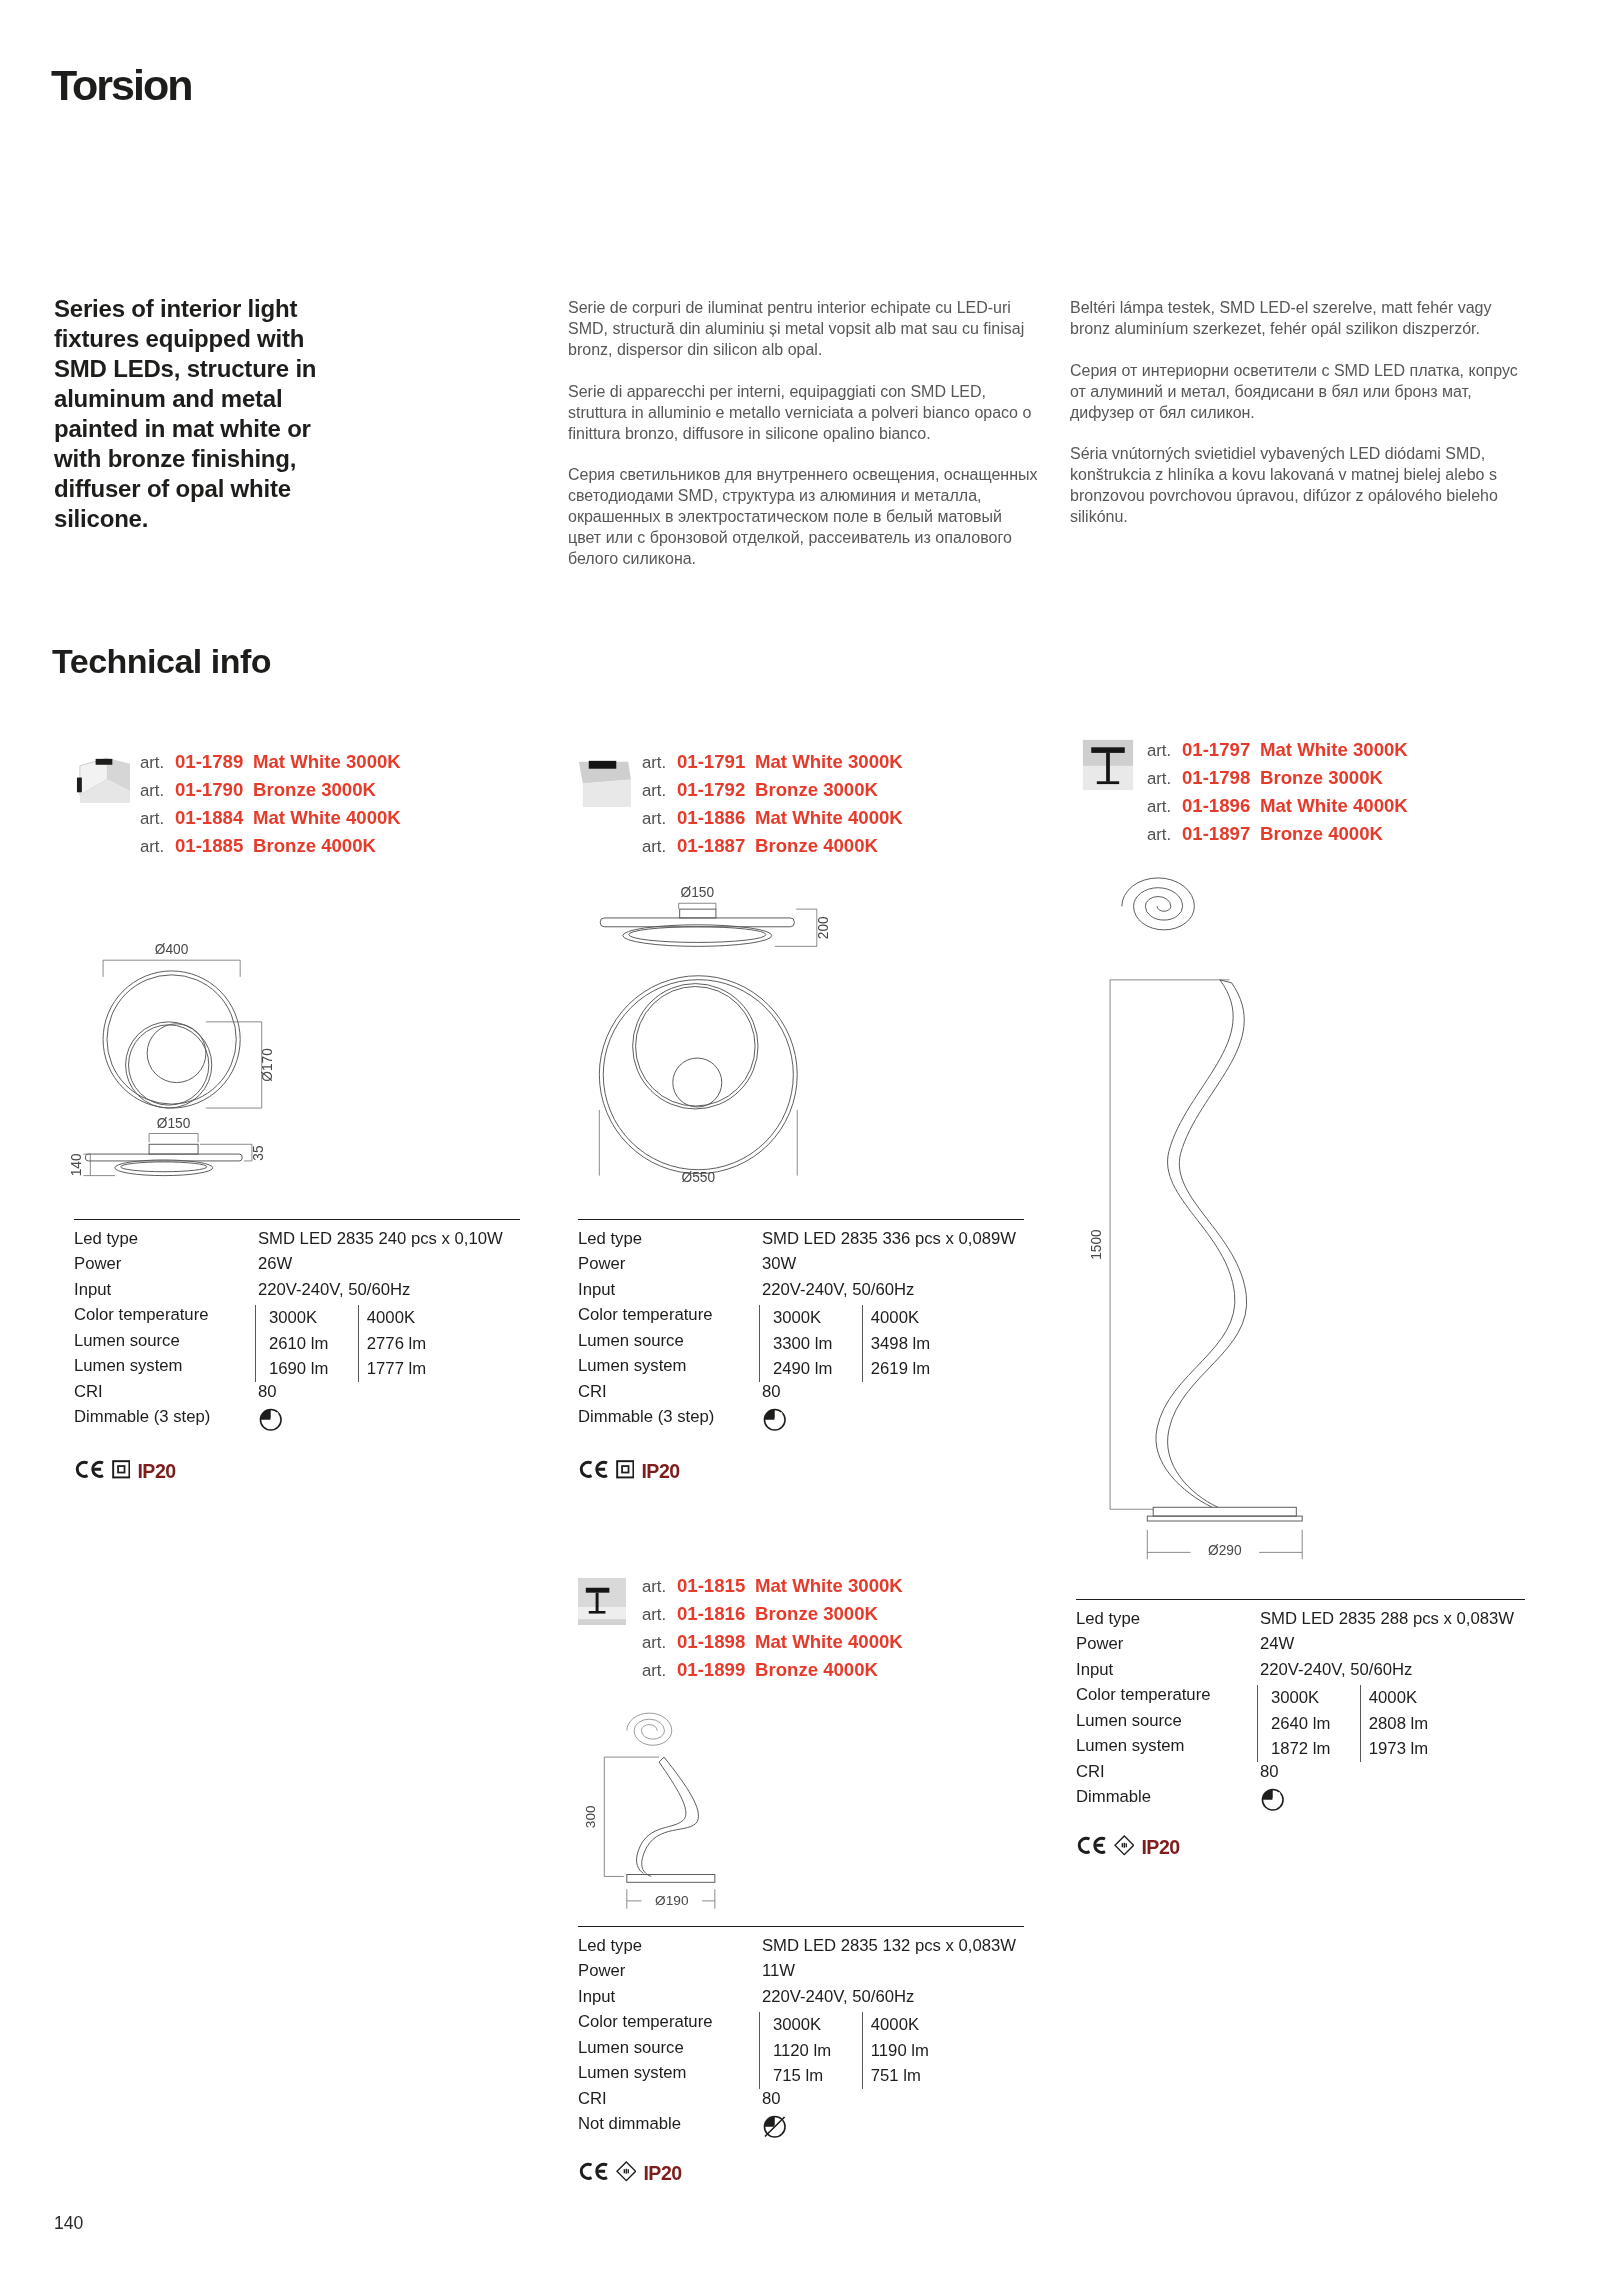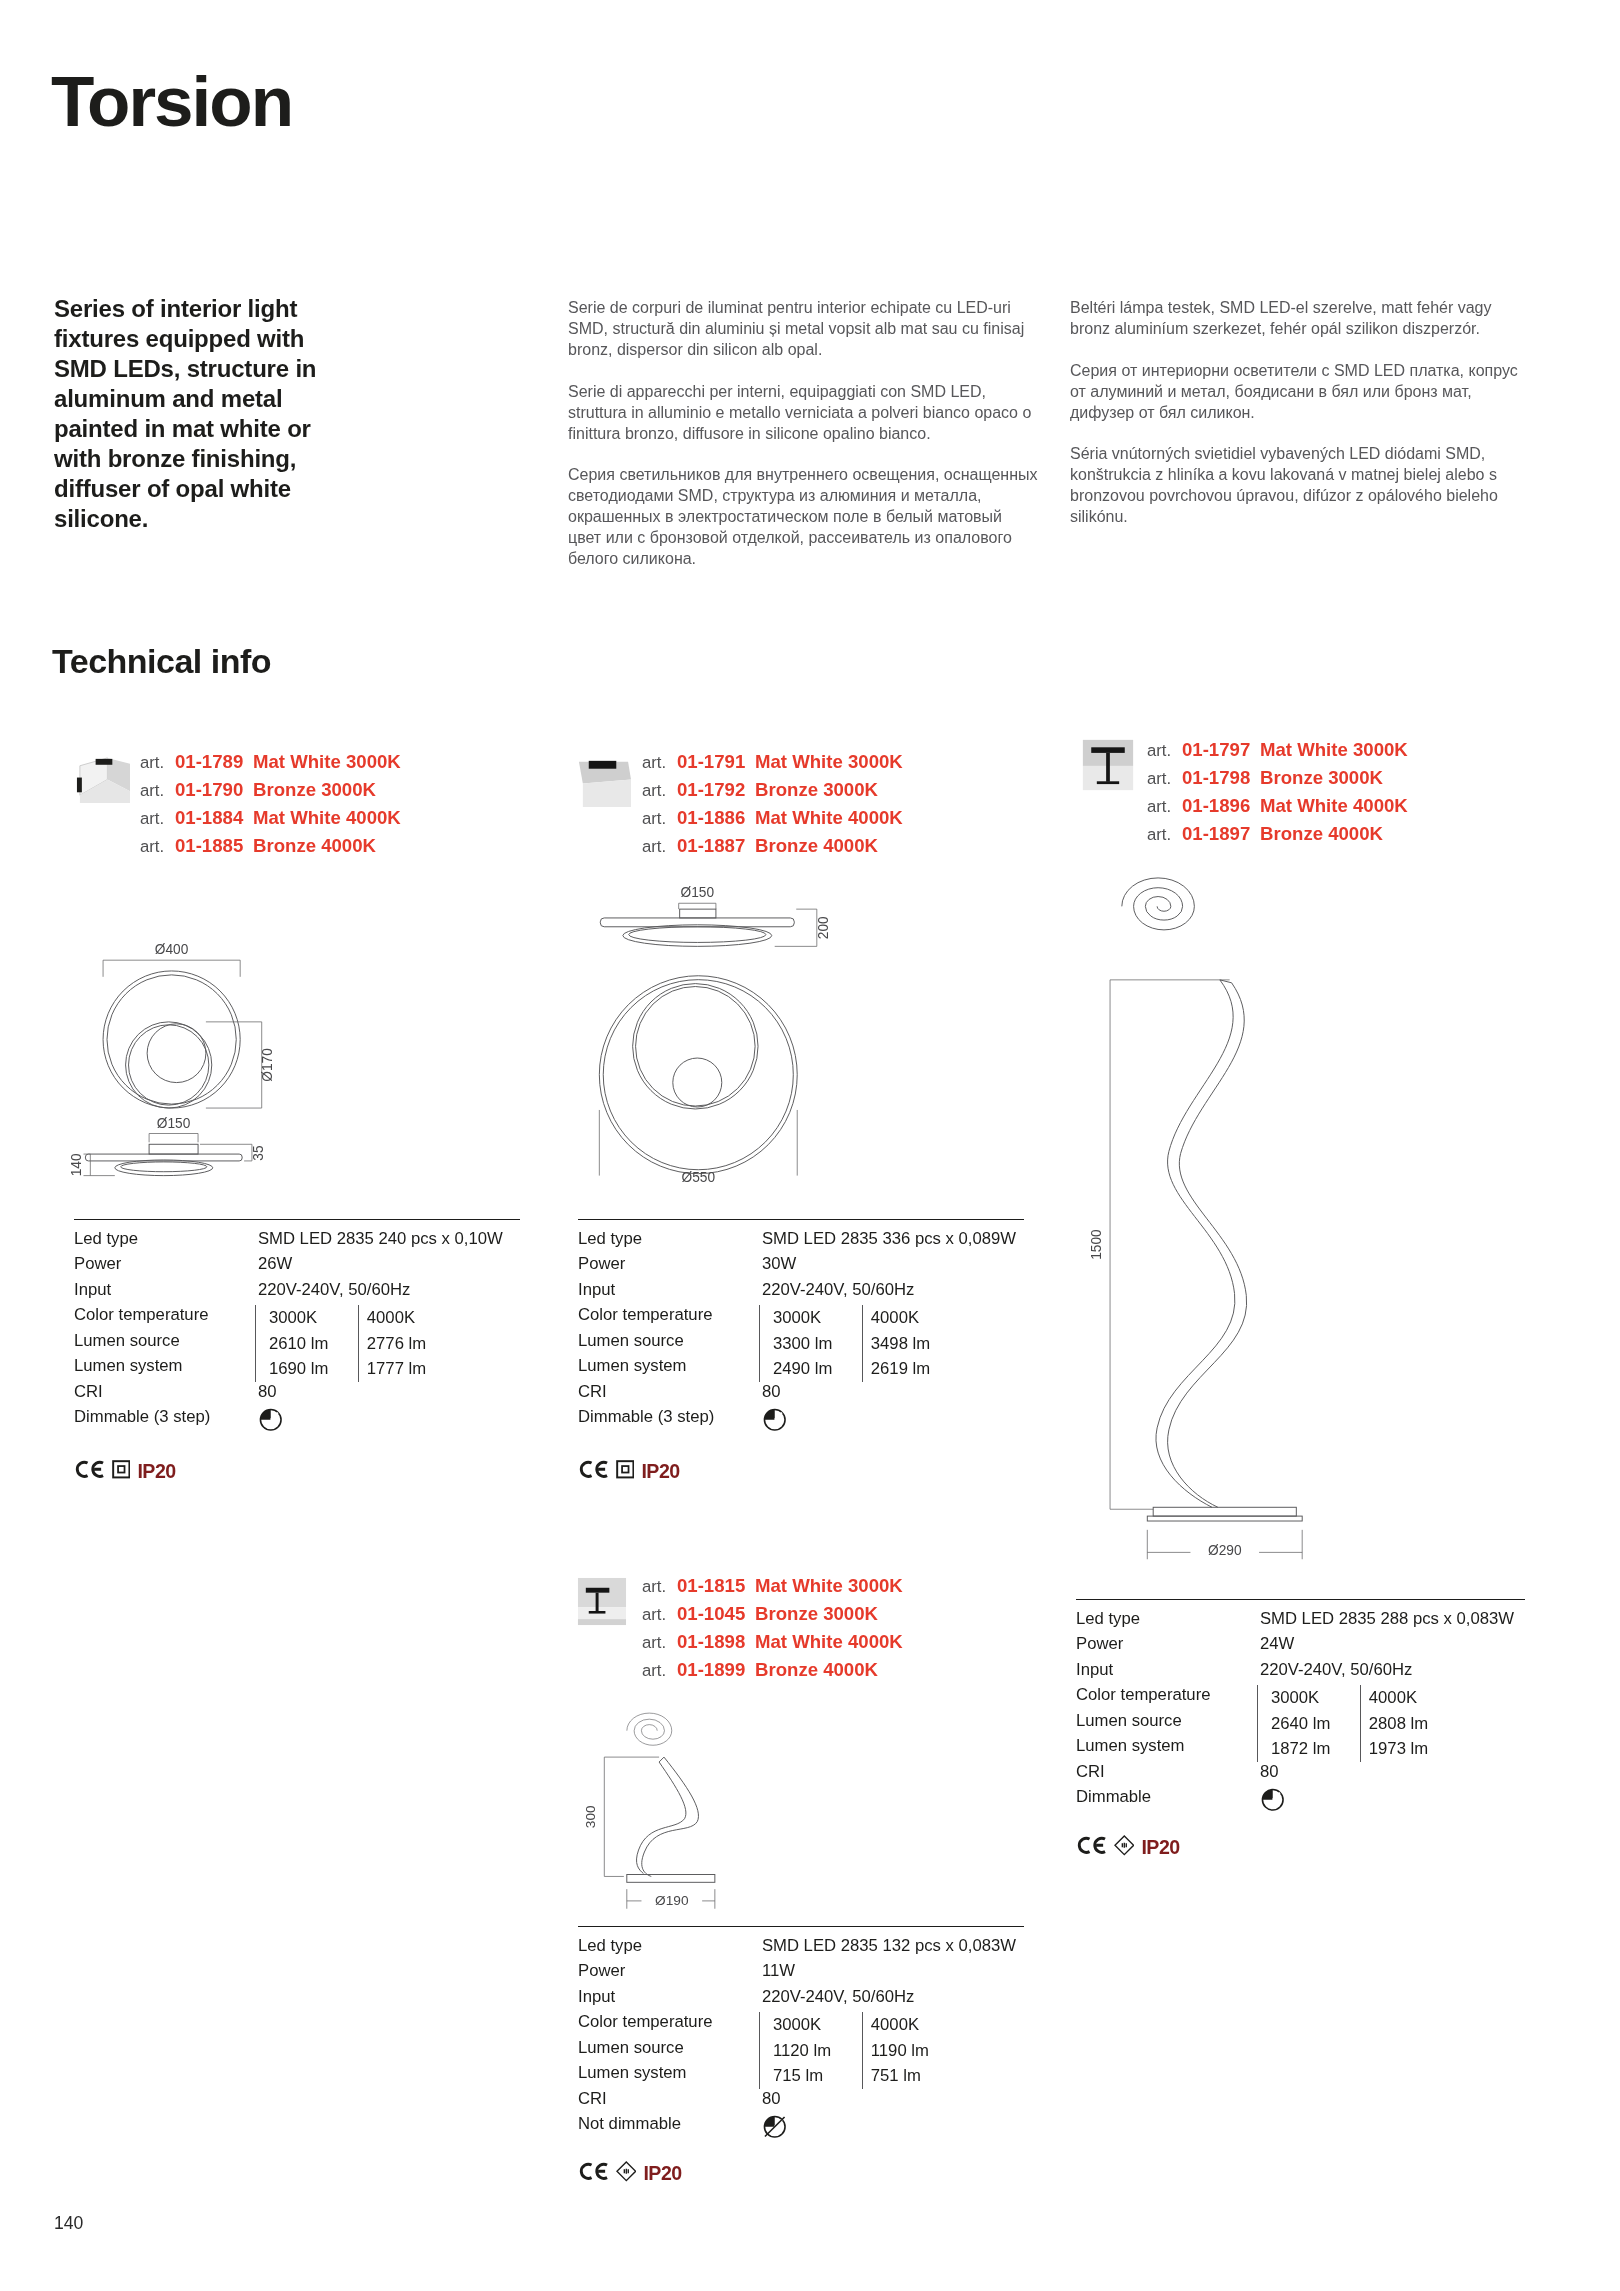--- a/index.html
+++ b/index.html
@@ -3,21 +3,21 @@
 <meta charset="utf-8">
 <style>
   * { margin:0; padding:0; box-sizing:border-box; }
   html,body { background:#ffffff; }
   .page {
     position:relative; width:1620px; height:2292px; background:#ffffff;
     font-family:"Liberation Sans","DejaVu Sans",sans-serif; color:#1d1d1b; overflow:hidden;
   }
   .abs { position:absolute; }
 
-  .title { font-size:71px; font-weight:700; letter-spacing:-2px; color:#1d1d1b; }
+  .title { font-size:43px; font-weight:700; letter-spacing:-2px; color:#1d1d1b; }
   .section-title { font-size:34px; font-weight:700; letter-spacing:-0.5px; }
   .intro-en { width:306px; font-size:24px; line-height:30px; font-weight:600; letter-spacing:-0.2px; color:#1d1d1b; }
   .intro-col { width:470px; font-size:16px; line-height:21px; color:#57575a; }
   .intro-col p { margin:0 0 20.6px 0; }
 
   .art-list .art-row { display:flex; align-items:baseline; height:28px; }
   .art-lbl { font-size:16.7px; color:#505052; width:35px; flex:0 0 35px; }
   .art-code { font-size:18.6px; font-weight:700; color:#e63a2b; width:78px; flex:0 0 78px; }
   .art-fin { font-size:18.6px; font-weight:700; color:#e63a2b; }
 
@@ -419,21 +419,21 @@
     </svg>
   </span>
   <div class="abs art-list" style="left:642px; top:1575px;">
     <div class="art-row">
       <span class="art-lbl">art.</span>
       <span class="art-code">01-1815</span>
       <span class="art-fin">Mat White 3000K</span>
     </div>
     <div class="art-row">
       <span class="art-lbl">art.</span>
-      <span class="art-code">01-1045</span>
+      <span class="art-code">01-1816</span>
       <span class="art-fin">Bronze 3000K</span>
     </div>
     <div class="art-row">
       <span class="art-lbl">art.</span>
       <span class="art-code">01-1898</span>
       <span class="art-fin">Mat White 4000K</span>
     </div>
     <div class="art-row">
       <span class="art-lbl">art.</span>
       <span class="art-code">01-1899</span>

